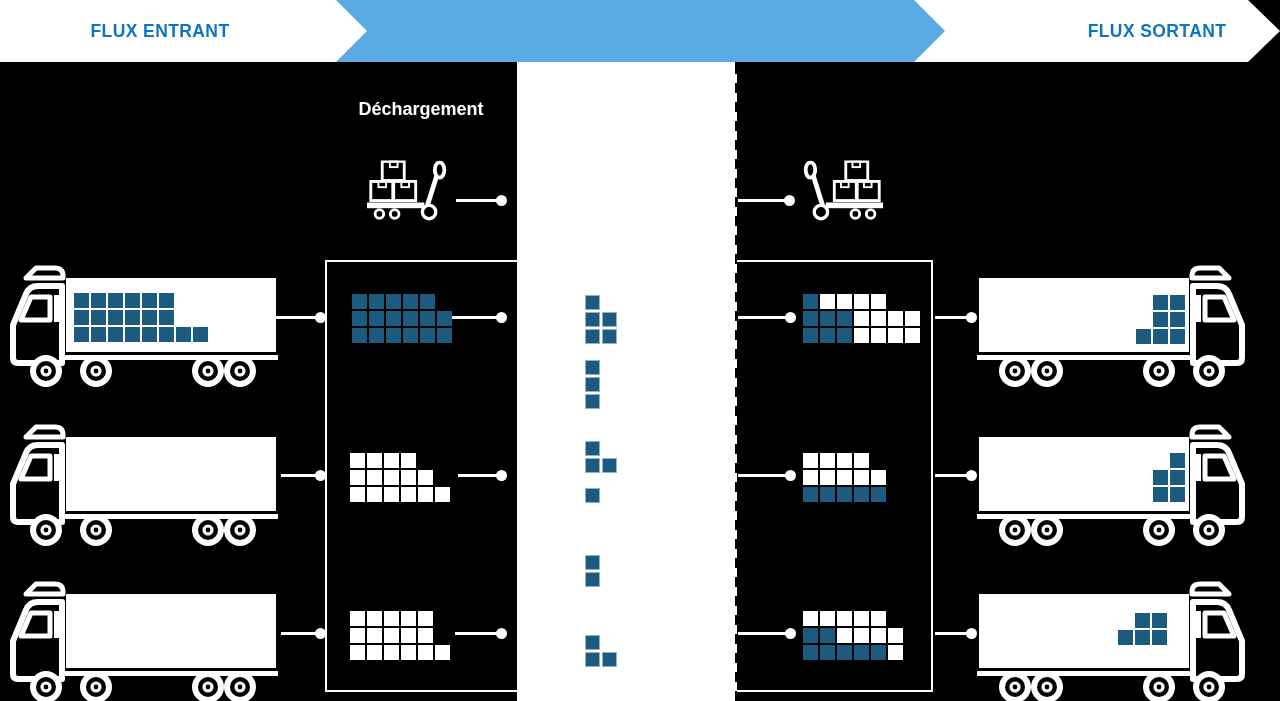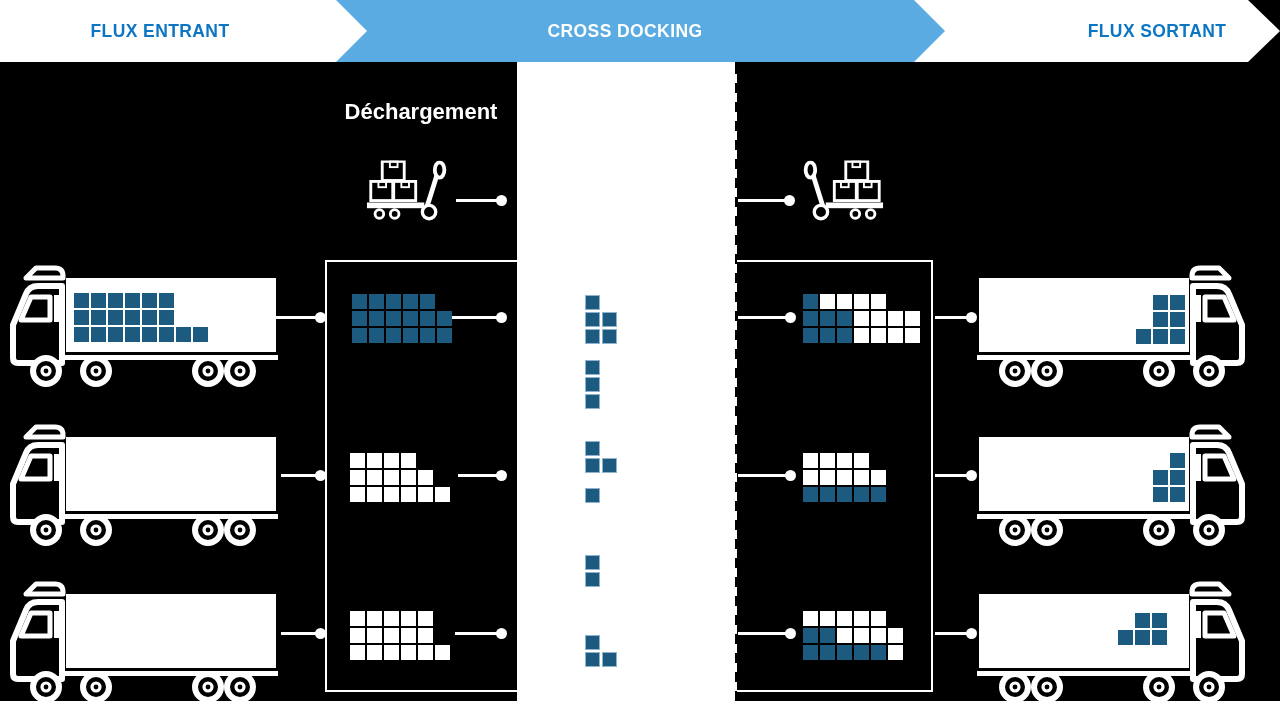--- a/index.html
+++ b/index.html
@@ -20,21 +20,21 @@
   #hdr-l2{left:336px;width:578px;}
   #hdr-l3{left:995px;width:324px;}
   
   .strip{position:absolute;left:517px;top:62px;width:218px;height:639px;background:#fff;}
   .dash-line{position:absolute;left:735px;top:64px;width:2px;height:637px;
              background:repeating-linear-gradient(to bottom,transparent 0 10px,#fff 10px 19px);}
   .dockbox{position:absolute;top:260px;height:428px;border:2px solid #fff;}
   #unload-box{left:325px;width:190px;border-right:none;}
   #load-box{left:737px;width:194px;border-left:none;}
   .zone-label{position:absolute;top:99px;height:24px;text-align:center;color:#fff;
-              font-weight:bold;font-size:22px;}
+              font-weight:bold;font-size:18px;}
   #unload-label{left:325px;width:192px;}
   #load-label{left:737px;width:196px;}
   
   .truck{position:absolute;width:290px;height:125px;}
   .truck.flip svg{transform:scaleX(-1);}
   .jack{position:absolute;width:86px;height:62px;}
   .jack.flip svg{transform:scaleX(-1);}
   
   .pgrid{position:absolute;}
   .prow{display:flex;gap:2px;margin-bottom:2px;}
@@ -89,21 +89,20 @@
         <circle cx="66" cy="54" r="7" fill="#000" stroke="#fff" stroke-width="3.5"></circle>
         <path d="M64 48 L74 16" stroke="#fff" stroke-width="5" fill="none"></path>
         <ellipse cx="77" cy="10" rx="5" ry="8" fill="none" stroke="#fff" stroke-width="4"></ellipse>
       </symbol>
     </defs>
   </svg>
 
   <div class="hdr-bar"></div>
   <div class="hdr-accent"></div>
   <div id="hdr-l1" class="hdr-label light">FLUX ENTRANT</div>
-  <div id="hdr-l2" class="hdr-label accent">CROSS DOCKING</div>
   <div id="hdr-l3" class="hdr-label light">FLUX SORTANT</div>
 
   <div class="strip"></div>
   <div class="dash-line"></div>
 
   <div id="unload-box" class="dockbox"></div>
   <div id="load-box" class="dockbox"></div>
 
   <div id="unload-label" class="zone-label">Déchargement</div>
 

